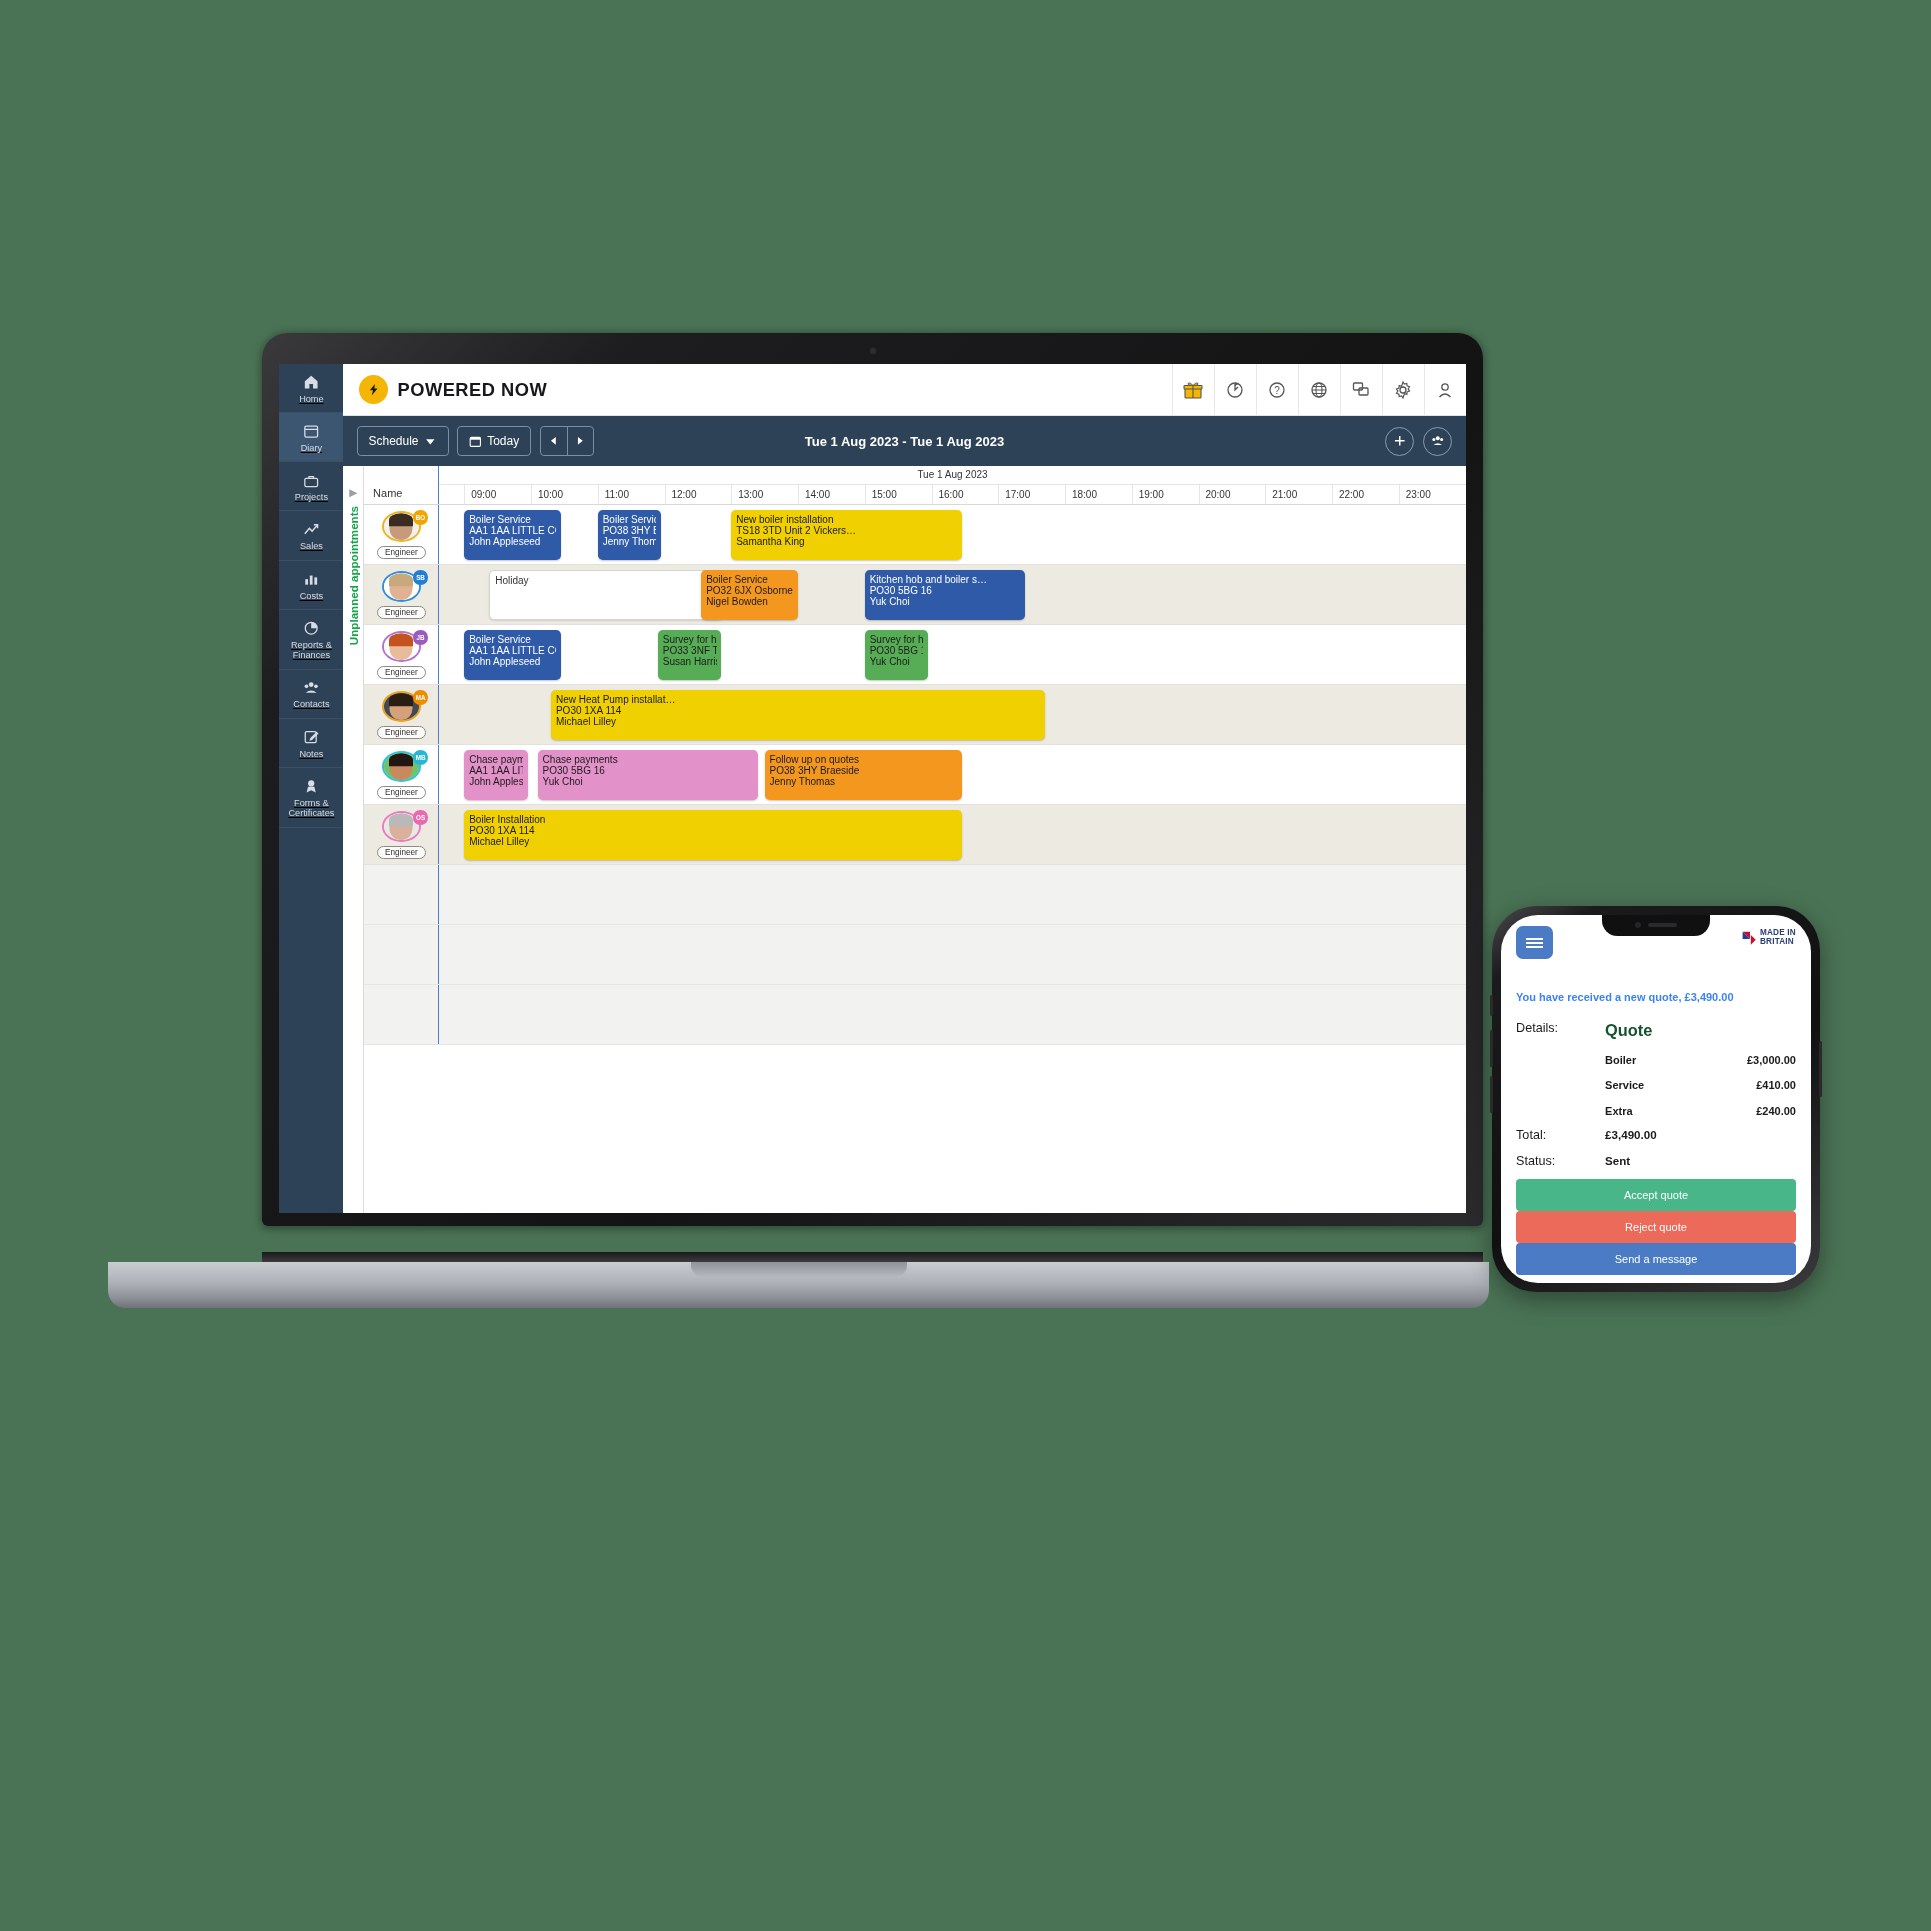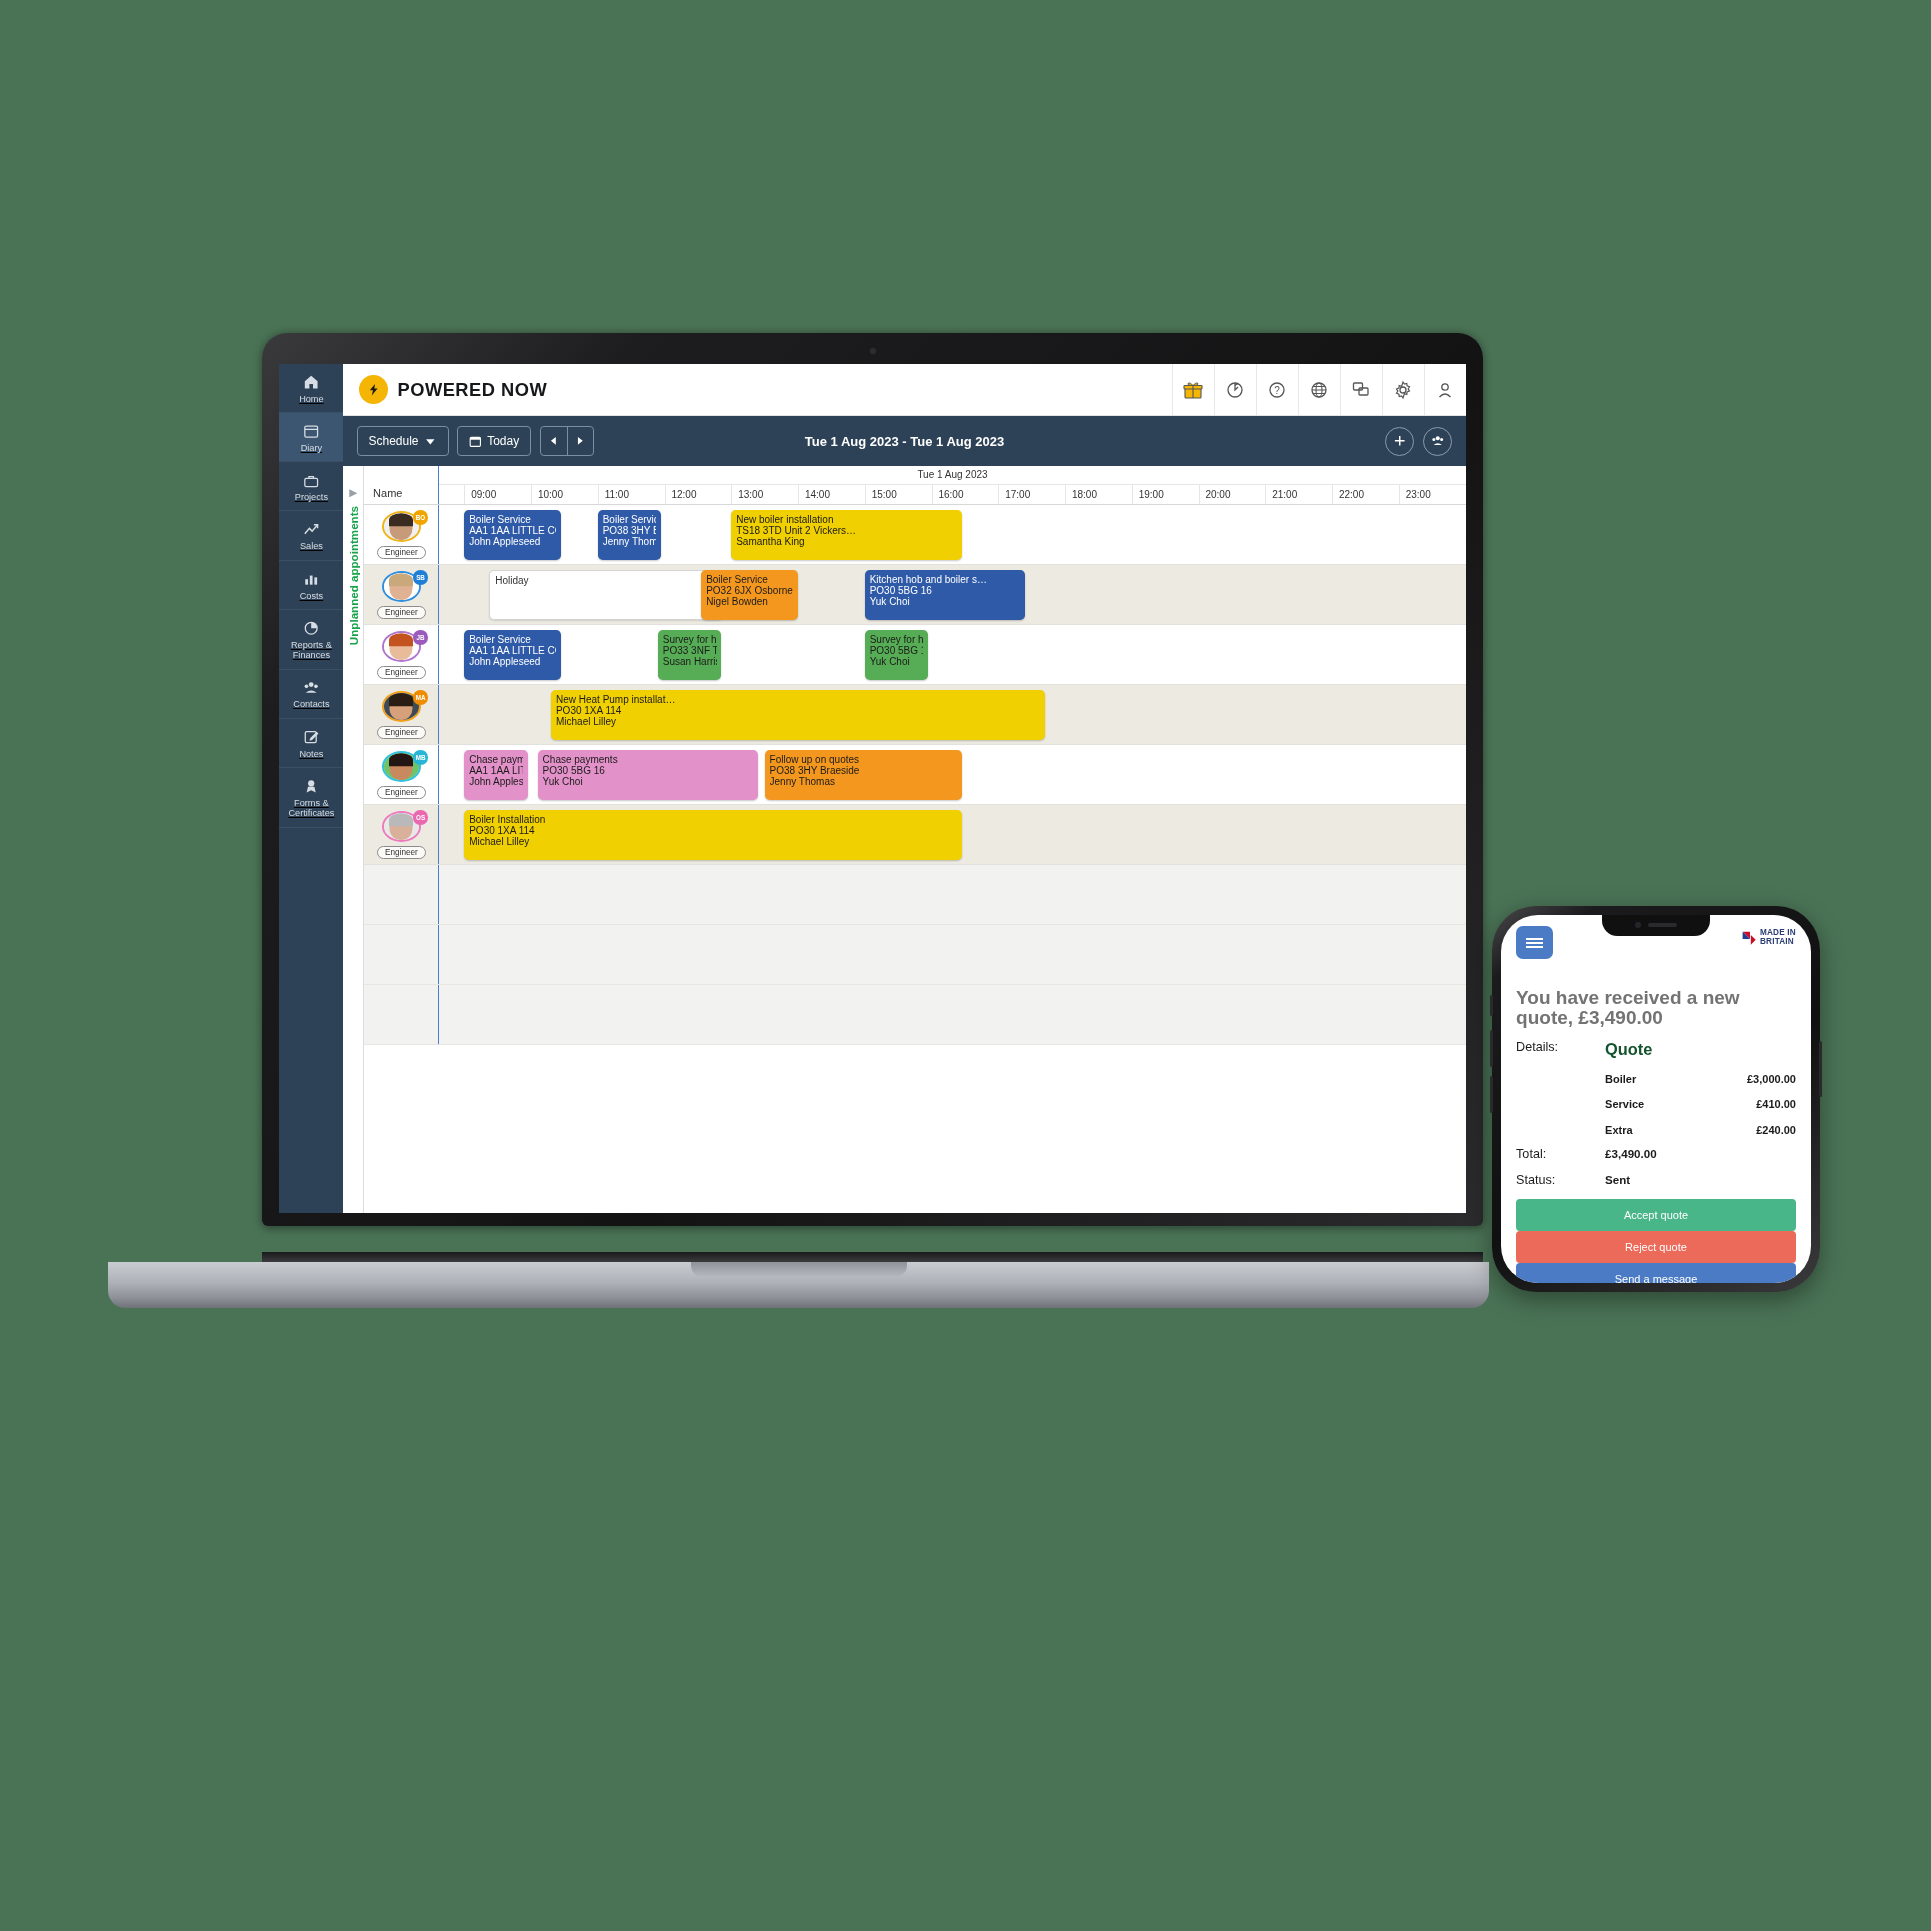--- a/index.html
+++ b/index.html
@@ -216,21 +216,21 @@
   .ph-menu {
     width: 37px; height: 33px; background: #4a7bc4; border-radius: 6.8px;
     display: flex; align-items: center; justify-content: center; cursor: pointer;
   }
   .ph-menu span { display: block; width: 16.4px; height: 1.9px; background: #fff; margin: 1.9px 0; }
   .mib { display: flex; align-items: center; gap: 2.9px; padding-top: 2.9px; }
   .mib svg { width: 16.4px; height: 16.4px; }
   .mib-txt { font-size: 8.2px; font-weight: 700; color: #2a3d74; line-height: 8.7px; letter-spacing: 0.2px; }
 
   .ph-title {
-    margin-top: 29px; font-size: 19px; font-weight: 700; color: #737373; line-height: 19.3px;
+    margin-top: 29px; font-size: 11px; font-weight: 700; color: #3b82f6; line-height: 19.3px;
   }
   .ph-row { display: flex; margin-top: 13.5px; font-size: 12.6px; color: #1b1b1b; }
   .ph-lbl { width: 89px; flex: 0 0 89px; }
   .quote-h { font-size: 16.4px; font-weight: 700; color: #14532d; }
   .qline { display: flex; justify-content: space-between; margin-top: 13.5px; font-size: 11px; font-weight: 700; color: #1b1b1b; }
   .qline .qv { }
   .ph-kv { display: flex; margin-top: 11.6px; font-size: 12.6px; color: #1b1b1b; }
   .ph-kv .k { width: 89px; flex: 0 0 89px; }
   .ph-kv .v { font-weight: 700; font-size: 11.6px; }
   .ph-btns { margin-top: 11.6px; display: flex; flex-direction: column; gap: 0; }

